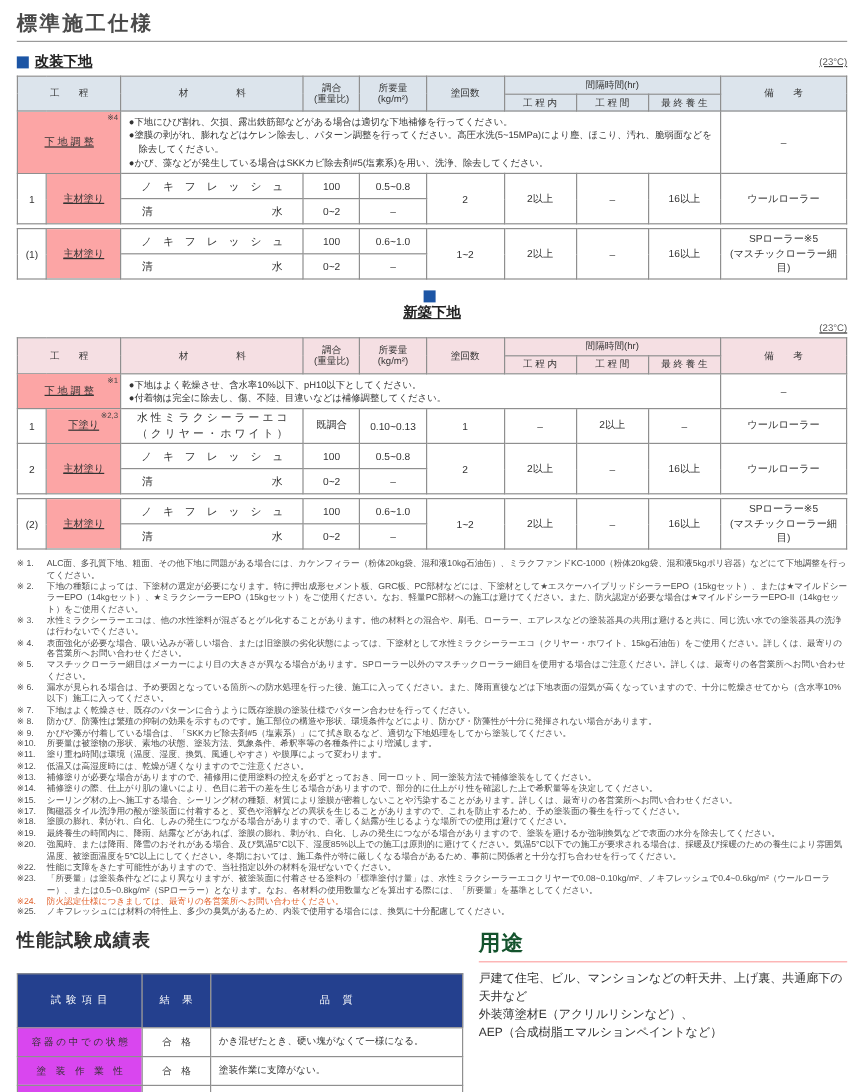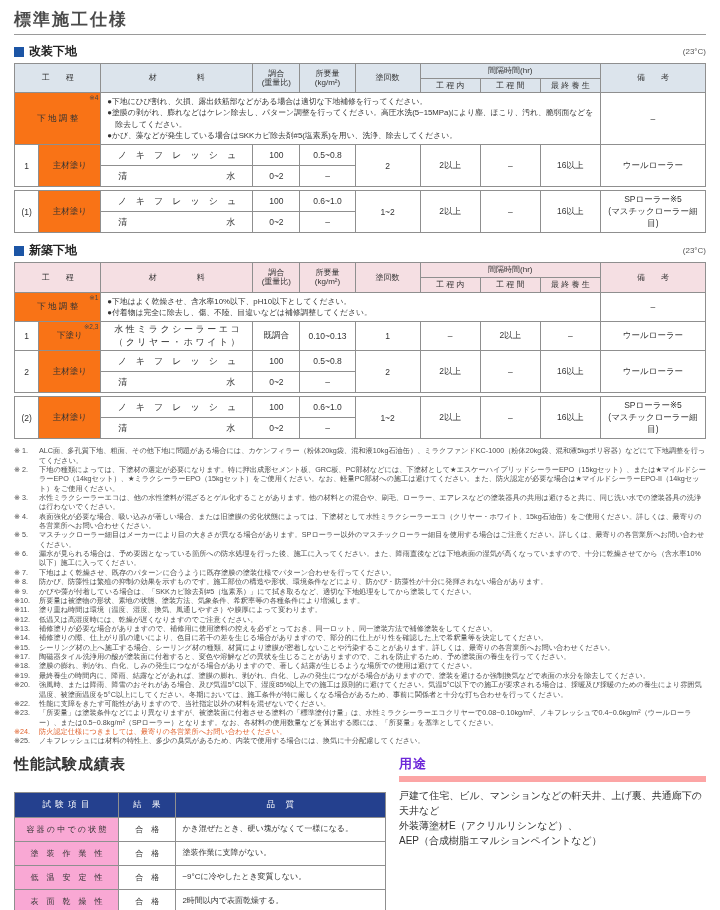--- a/index.html
+++ b/index.html
@@ -4,63 +4,63 @@
 <style>
   html,body { margin:0; padding:0; background:#fff; }
   body { font-family:"Liberation Sans","DejaVu Sans",sans-serif; color:#333; }
   .page { width:720px; height:910px; box-sizing:border-box; padding:6px 14px 0 14px; overflow:hidden; position:relative; }
 
   
   .doc-title { font-size:17px; font-weight:bold; color:#4a4a4a; letter-spacing:2px; margin:2px 0 3px 0; }
   .title-rule { border:none; border-top:1px solid #9a9a9a; margin:0 0 8px 0; }
 
   
-  .sec-head { display:flex; align-items:center; margin:5px 0 3px 0; }
+  .sec-head { display:flex; align-items:center; margin:5px 0 3px 0;text-decoration:underline; }
   .sec-bullet { width:10px; height:10px; background:#1c55a5; margin-right:5px; flex:0 0 auto; }
   .sec-title { font-size:12px; font-weight:bold; color:#222; margin:0; }
   .sec-temp { margin-left:auto; font-size:8px; color:#555; }
 
   
   table.spec { width:100%; border-collapse:collapse; table-layout:fixed; font-size:8.5px; border:1.5px solid #5a5a5a; }
   table.spec.standalone { margin-top:3px; }
   .spec th, .spec td { border:1px solid #8f8f8f; padding:1px 2px; text-align:center; vertical-align:middle; color:#333; }
   .spec thead th { font-weight:normal; font-size:8px; line-height:1.2; padding:2px 1px; }
   .renov thead th { background:#dce4ec; }
   .shin thead th { background:#f5dfe3; }
-  .label-cell { background:#f97316; position:relative; }
+  .label-cell { background:#fca5a5; position:relative;text-decoration:underline; }
   .note-ref { position:absolute; top:1px; right:2px; font-size:6.5px; color:#444; }
   td.bullets { text-align:left; padding:3px 6px; font-size:7.8px; line-height:1.45; }
   td.bullets div { padding-left:8px; text-indent:-8px; }
   .pre { white-space:pre-line; }
   .mat-cell { font-size:9px; }
   .spec td.row-tall { height:18px; }
   .spec td.prep-remarks, .spec td.dash { color:#444; }
 
   
   .notes { margin-top:7px; }
   .note { display:flex; font-size:7.2px; line-height:1.3; color:#4c4c4c; }
   .note-num { flex:0 0 25px; white-space:nowrap; }
   .note-text { flex:1; }
 
   
   .bottom { display:flex; gap:13px; margin-top:9px; }
   .b-left { flex:0 0 372px; }
   .b-right { flex:1; min-width:0; }
   .big-head { font-size:15px; font-weight:bold; color:#333; margin:0 0 18px 0; letter-spacing:1px; }
-  .rh { font-size:13px; font-weight:bold; color:#6d28d9; margin:0 0 4px 0; padding-bottom:3px; border-bottom:6px solid #fca5a5; letter-spacing:1px; }
+  .rh { font-size:18px; font-weight:bold; color:#14532d; margin:0 0 4px 0; padding-bottom:3px; border-bottom:1px solid #fca5a5; letter-spacing:1px; }
   .rh + .rtext { margin-top:6px; }
   .rh-gap { margin-top:9px; }
   .rtext { font-size:10px; line-height:1.5; color:#333; margin:0; }
 
   
   table.test { width:100%; border-collapse:collapse; table-layout:fixed; font-size:8px; border:1.5px solid #5a5a5a; }
   .test th, .test td { border:1px solid #8f8f8f; }
-  .test thead th { background:#24408e; color:#fff; font-weight:normal; font-size:8.5px; padding:6px 2px; letter-spacing:1px; }
+  .test thead th { background:#24408e; color:#fff; font-weight:normal; font-size:8.5px; padding:16px 2px; letter-spacing:1px; }
   .test td { padding:6px 4px; color:#333; }
-  td.t-item { background:#f9a8d4; text-align:center; font-size:8px; }
+  td.t-item { background:#d946ef; text-align:center; font-size:8px; }
   td.t-result { text-align:center; }
   td.t-quality { text-align:left; padding:5px 6px; line-height:1.45; }
 </style>
 </head>
 <body>
 
 <div class="page">
 
   <h1 class="doc-title">標準施工仕様</h1>
   <hr class="title-rule">
@@ -163,21 +163,21 @@
 (マスチックローラー細目)</td>
       </tr>
       <tr>
         <td class="mat-cell row-tall">清　　　　　　　　　　　水</td>
         <td>0~2</td>
         <td class="dash">–</td>
       </tr>
     </tbody>
   </table>
 
-  <div class="sec-head" style="margin-top:9px;">
+  <div class="sec-head" style="margin-top:9px;flex-direction:column;">
     <span class="sec-bullet"></span>
     <h2 class="sec-title">新築下地</h2>
     <span class="sec-temp">(23°C)</span>
   </div>
 
   <table class="spec shin">
     <colgroup>
       <col style="width:3.5%">
         <col style="width:9%">
         <col style="width:22%">

